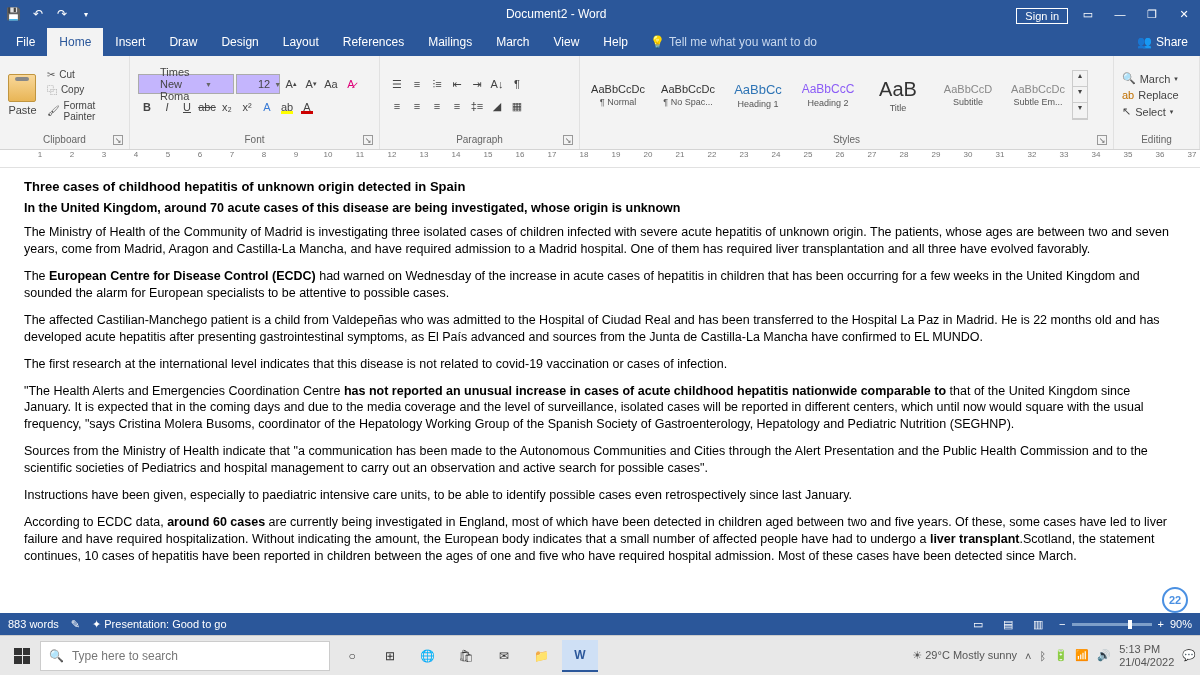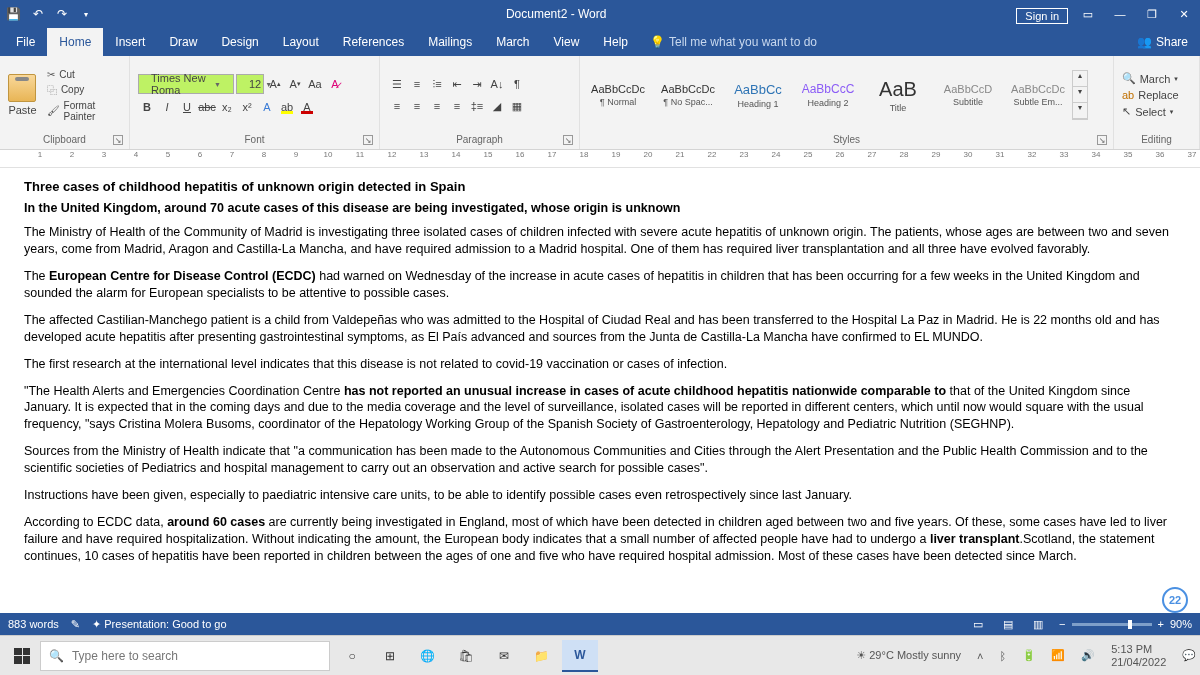--- a/index.html
+++ b/index.html
@@ -25,21 +25,21 @@
 .clip-group { width: 130px; }
 .paste-btn { display: flex; flex-direction: column; align-items: center; width: 40px; gap: 2px; }
 .paste-icon { width: 28px; height: 28px; background: linear-gradient(#f9d89a,#e8b556); border: 1px solid #c0953f; border-radius: 2px; position: relative; }
 .paste-icon::after { content:''; position:absolute; top:2px; left:6px; width:14px; height:4px; background:#888; border-radius:2px;}
 .clip-right { display: flex; flex-direction: column; gap: 2px; margin-left: 4px; justify-content: center; }
 .clip-right .item { display: flex; align-items: center; gap: 4px; font-size: 10px; padding: 1px 2px; }
 .scissors { color: #555; }
 .font-group { width: 250px; }
 .font-rows { display: flex; flex-direction: column; gap: 4px; width: 100%; padding: 2px 4px; }
 .font-row { display: flex; align-items: center; gap: 2px; }
-.combo { border: 1px solid #ababab; background: #bef264; height: 20px; display: flex; align-items: center; padding: 0 12px; font-size: 11px; }
+.combo { border: 1px solid #ababab; background: #c4b5fd; height: 20px; display: flex; align-items: center; padding: 0 21px; font-size: 11px; }
 .combo .arrow { margin-left: 4px; font-size: 7px; color: #666; }
 .fname { width: 96px; }
 .fsize { width: 28px; }
 .tb { width: 18px; height: 18px; display: flex; align-items: center; justify-content: center; border: 1px solid transparent; }
 .bold { font-weight: bold; }
 .italic { font-style: italic; }
 .underline { text-decoration: underline; }
 .strike { text-decoration: line-through; }
 .colorbar { position: relative; }
 .colorbar::after { content:''; position:absolute; bottom:1px; left:2px; right:2px; height:3px; background:#c00; }
@@ -66,21 +66,21 @@
 .zoom { display: flex; align-items: center; gap: 6px; }
 .zoom-track { width: 80px; height: 3px; background: #7e9fc9; position: relative; }
 .zoom-track::after { content:''; position:absolute; left:56px; top:-3px; width:4px; height:9px; background:#fff; }
 .taskbar { height: 40px; background: #e8e8e8; border-top: 1px solid #ccc; display: flex; align-items: center; padding: 0 4px; font-size: 12px; color: #333; }
 .start { width: 36px; height: 32px; display: flex; align-items: center; justify-content: center; }
 .winlogo { width: 16px; height: 16px; display: grid; grid-template: 1fr 1fr / 1fr 1fr; gap: 1px; }
 .winlogo div { background: #333; }
 .search-box { background: #fff; border: 1px solid #ccc; width: 290px; height: 30px; display: flex; align-items: center; padding: 0 8px; gap: 8px; color: #777; }
 .task-icons { display: flex; gap: 2px; margin-left: 4px; }
 .task-icon { width: 36px; height: 32px; display: flex; align-items: center; justify-content: center; }
-.tray { margin-left: auto; display: flex; align-items: center; gap: 16px; font-size: 11px; color: #555; }
+.tray { margin-left: auto; display: flex; align-items: center; gap: 8px; font-size: 11px; color: #555; }
 .tray .clock { display: flex; flex-direction: column; line-height: 1.1; }
 .circle22 { position: fixed; right: 12px; bottom: 62px; width: 26px; height: 26px; border: 2px solid #4a90e2; border-radius: 50%; display: flex; align-items: center; justify-content: center; font-size: 11px; font-weight: bold; color: #4a90e2; background: #fff; }
 </style>
 </head>
 <body>
 
 <div class="title-bar">
   <div class="left-btns">
     <div class="btn">💾</div>
     <div class="btn">↶</div>

